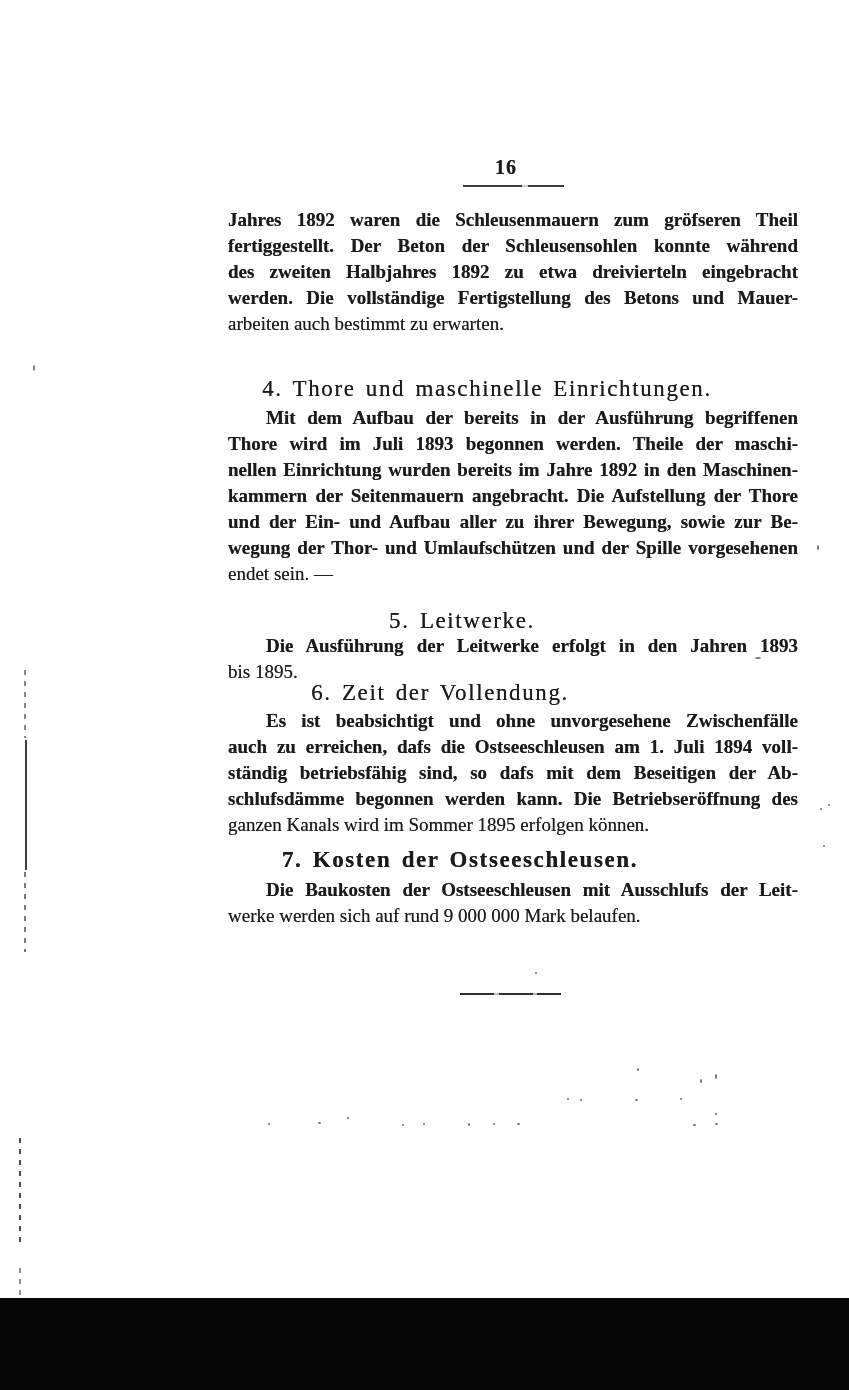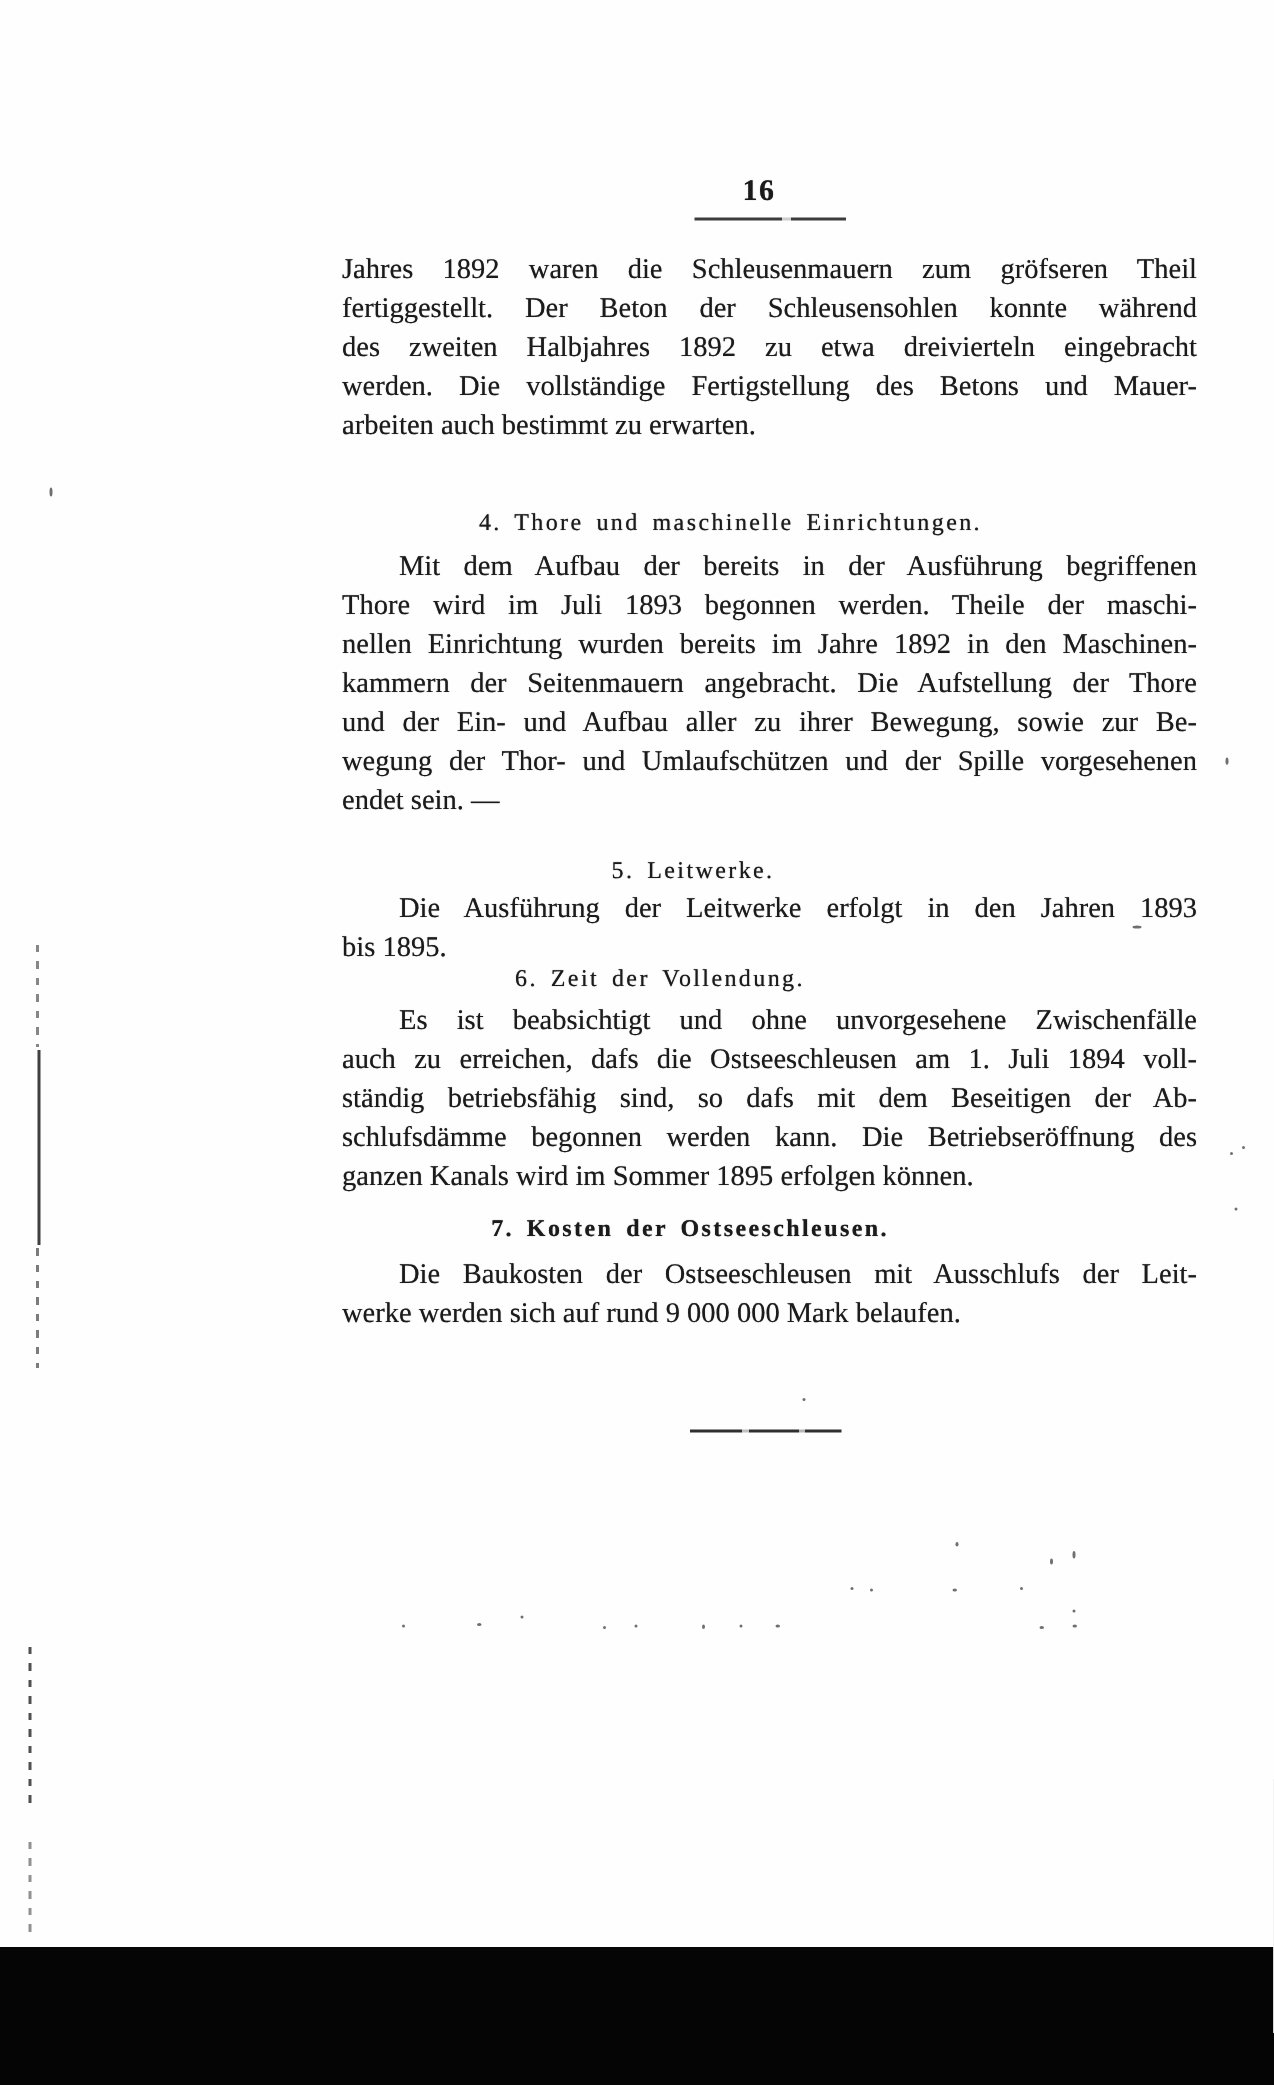--- a/index.html
+++ b/index.html
@@ -6,42 +6,42 @@
   .canvas {
     position: relative;
     width: 849px;
     height: 1390px;
     background: #fefefe;
     overflow: hidden;
     font-family: "Liberation Serif", "DejaVu Serif", serif;
     color: #1b1b1b;
   }
   
-  .page-area { position: absolute; inset: 0; }
+  .page-area { position: absolute; inset: 0; margin-top: 40px; }
   .pagenum {
     position: absolute;
     left: 228px; top: 116px; width: 570px;
     text-align: center; padding-right: 14px; box-sizing: border-box;
     font-size: 20px; font-weight: bold; letter-spacing: 1px;
     text-shadow: 0 0 0.5px rgba(25,25,25,0.75);
   }
   .pagenum-rule {
     position: absolute; left: 463px; top: 145px; width: 101px; height: 2px;
     background: linear-gradient(90deg,#3c3c3c 0 58%, rgba(60,60,60,0.25) 58% 64%, #3c3c3c 64% 100%);
   }
   .content { position: absolute; left: 228px; top: 0; width: 570px; }
   .para { position: absolute; left: 0; width: 570px; font-size: 19px; line-height: 26px;
           text-shadow: 0 0 0.5px rgba(25,25,25,0.7); }
   .line { width: 570px; text-align: justify; }
-  .line.just { text-align: justify; text-align-last: justify; }
+  .line.just { text-align: justify; text-align-last: justify; font-weight: bold; }
   .line.end  { text-align: right; text-align-last: left; }
   .line.ind  { text-indent: 38px; }
   .h {
     position: absolute; left: 0; width: 570px; box-sizing: border-box;
-    text-align: center; font-size: 16px; line-height: 26px;
+    text-align: center; font-size: 23px; line-height: 26px;
     letter-spacing: 1.6px; word-spacing: 3px;
     text-shadow: 0 0 0.6px rgba(25,25,25,0.8);
   }
   .divider {
     position: absolute; left: 460px; top: 953px; width: 101px; height: 2px;
     background: linear-gradient(90deg,#2f2f2f 0 34%, rgba(47,47,47,0.3) 34% 39%, #2f2f2f 39% 72%, rgba(47,47,47,0.35) 72% 76%, #2f2f2f 76% 100%);
   }
   
   .art { position: absolute; }
   .vdash { width: 2px; background: repeating-linear-gradient(180deg,#242424 0 5px, transparent 5px 11px); }

